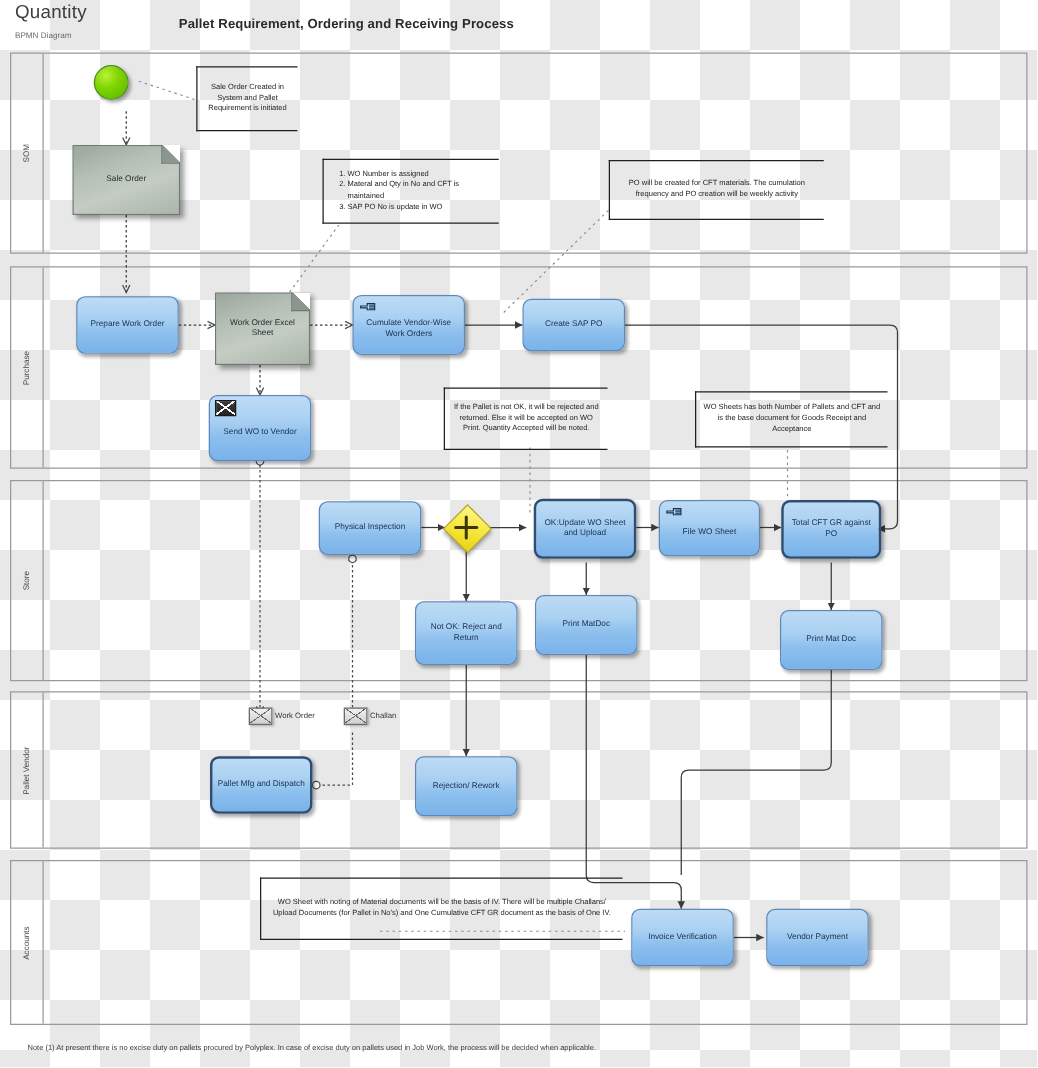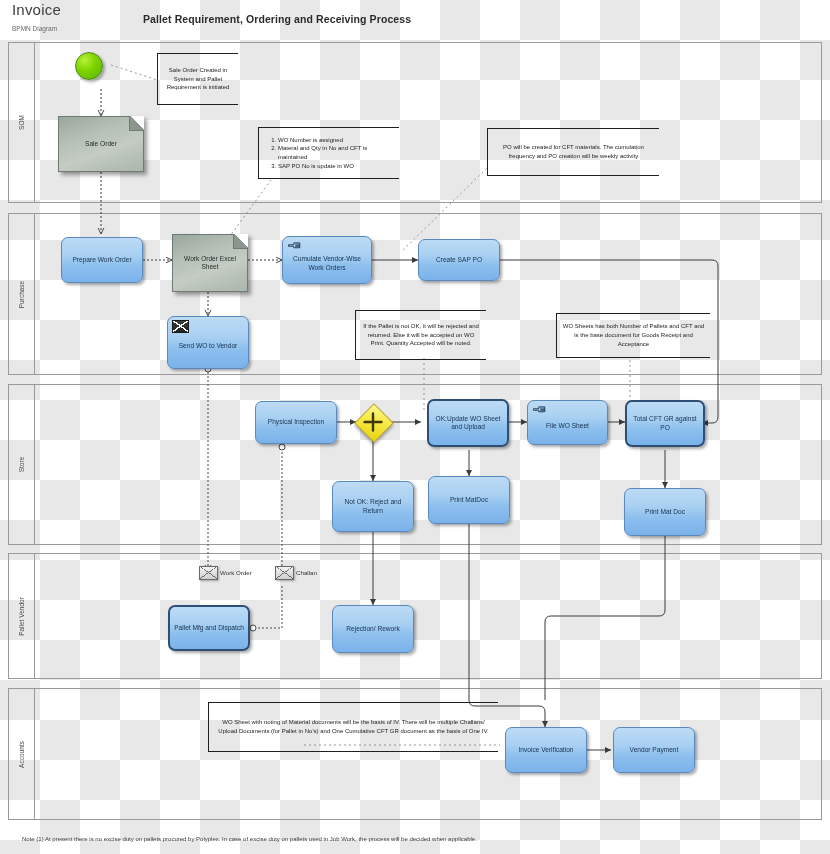--- a/index.html
+++ b/index.html
@@ -146,21 +146,21 @@
   
   #wires{position:absolute;left:0;top:0;width:830px;height:854px;overflow:visible;}
 </style>
 </head>
 <body>
 
 <div id="canvas"></div>
 
 <div id="sheet">
 
-  <div class="hdr-pallets">Invoice</div>
+  <div class="hdr-pallets">Quantity</div>
   <div class="hdr-title">Pallet Requirement, Ordering and Receiving Process</div>
   <div class="hdr-sub">BPMN Diagram</div>
 
   <div class="lane" style="left:8px;top:42px;width:814px;height:161px;">
     <div class="lane-head">
       <span class="lane-label">SOM</span>
     </div>
   </div>
   <div class="lane" style="left:8px;top:213px;width:814px;height:162px;">
     <div class="lane-head">

